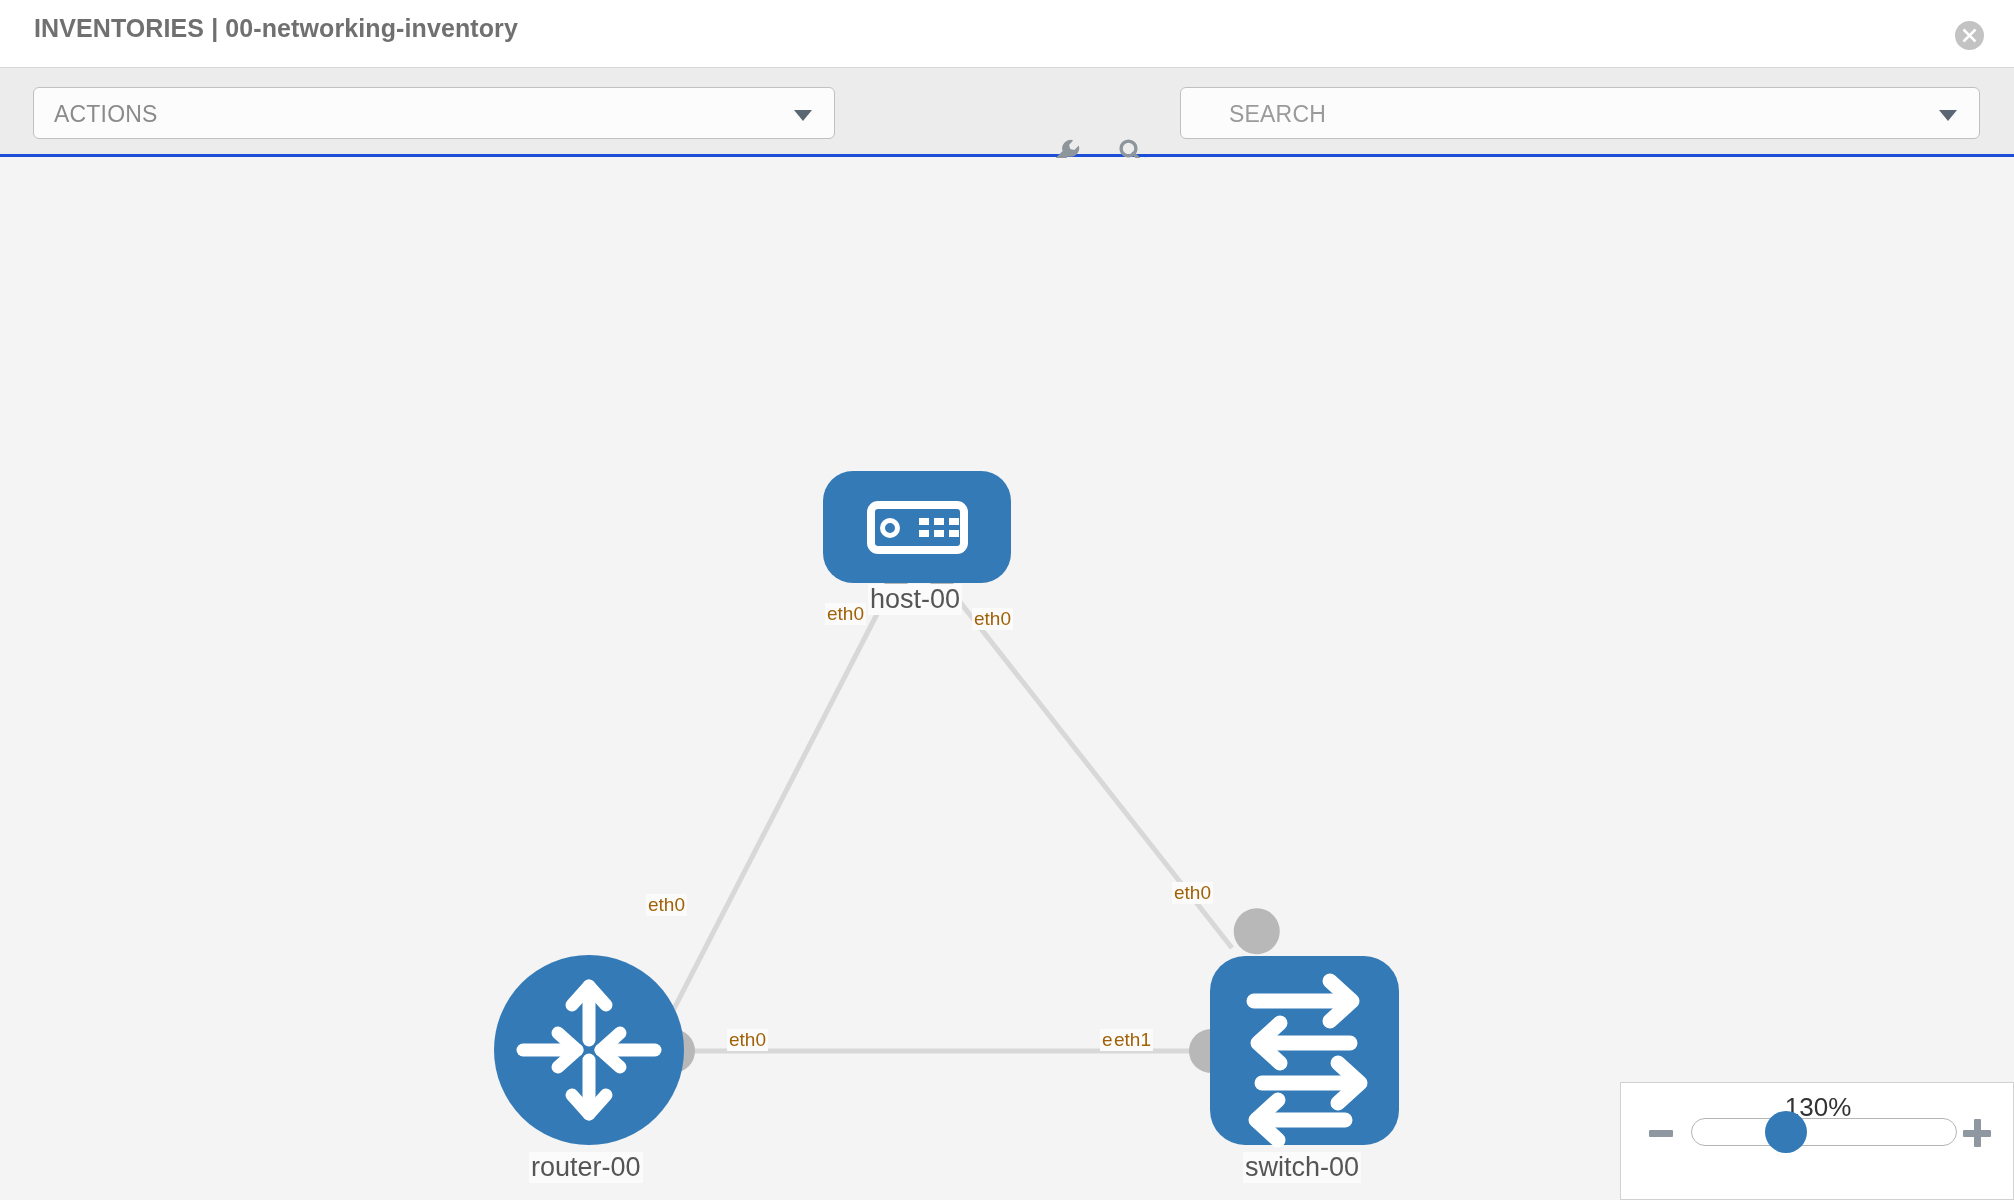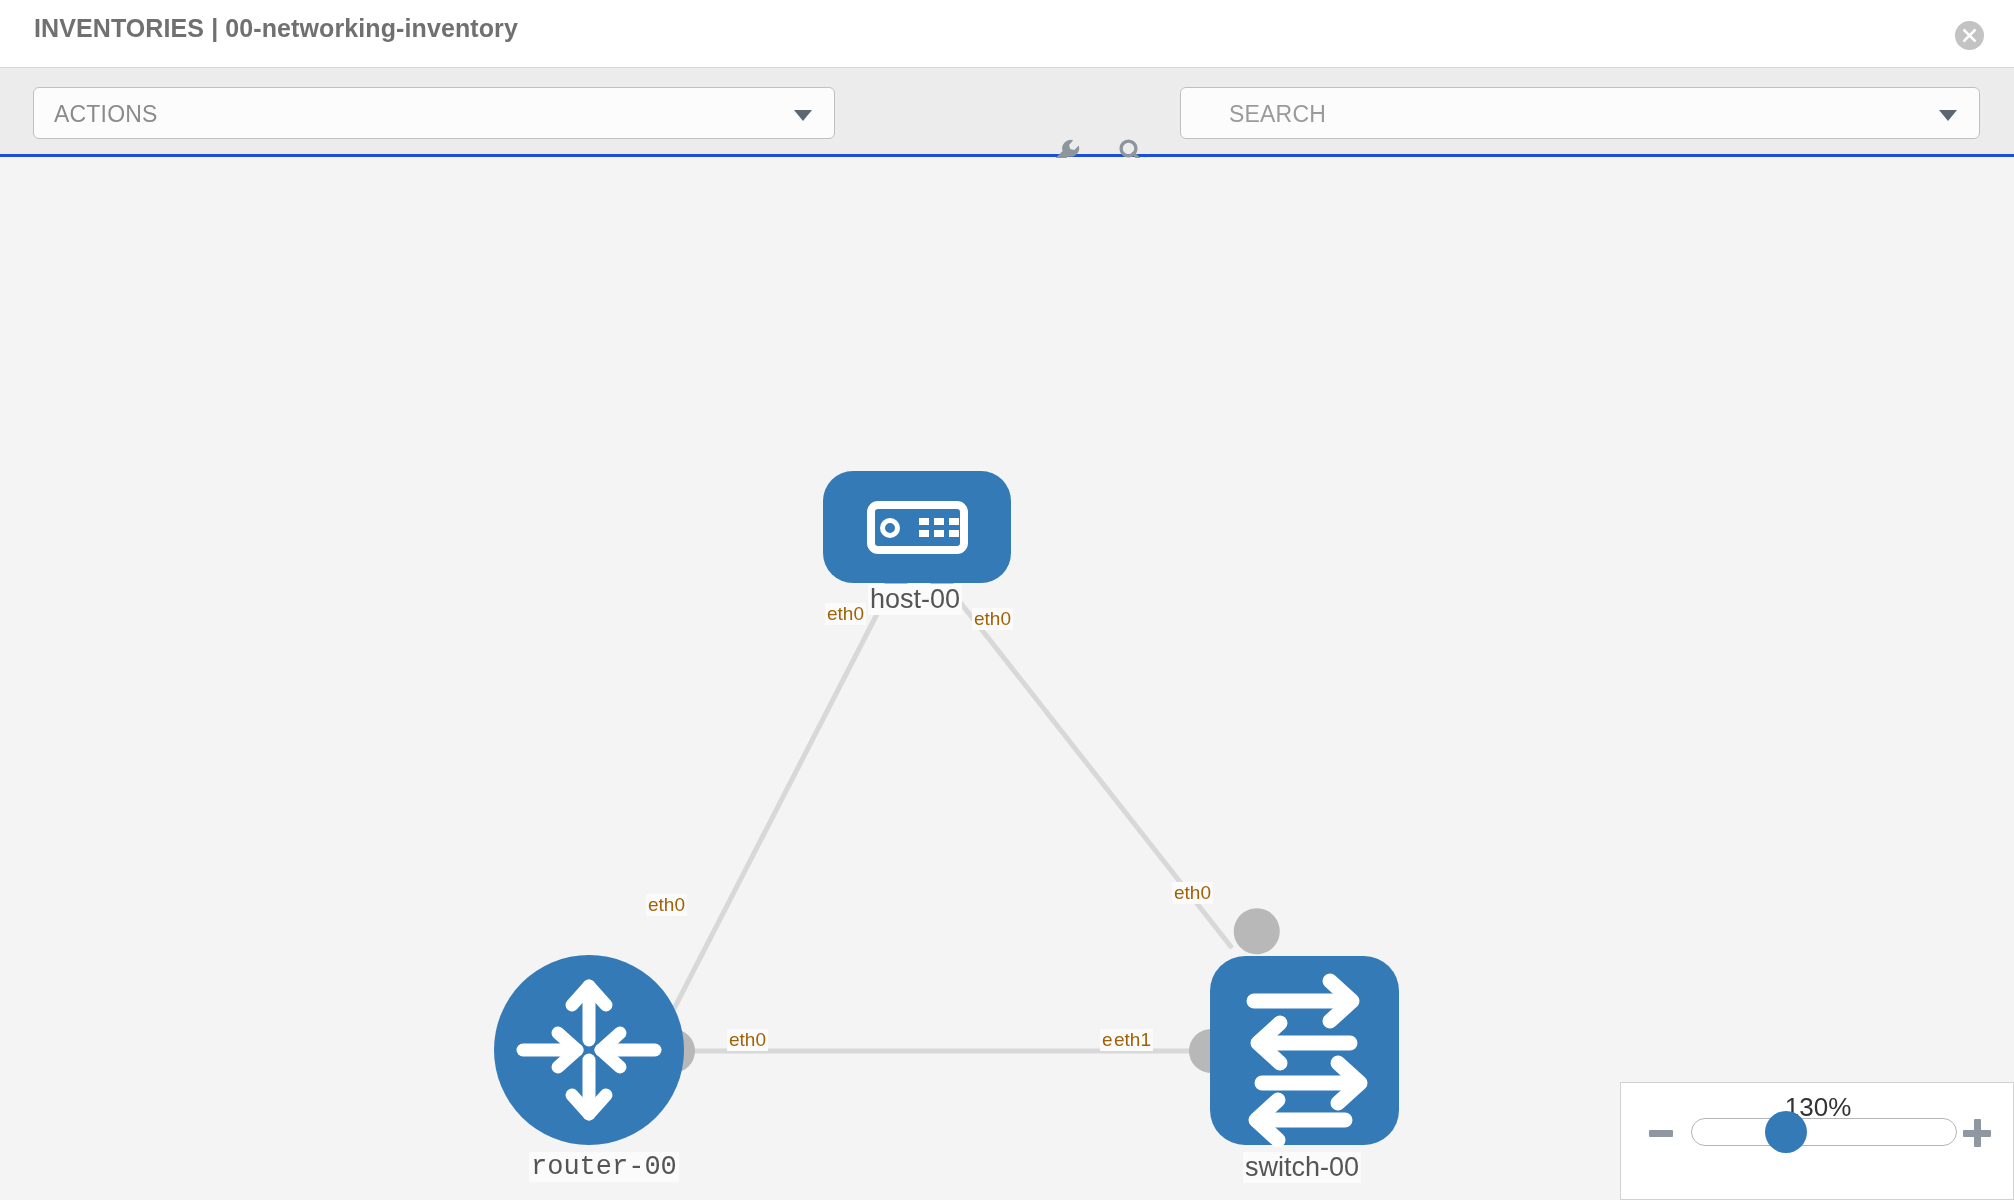--- a/index.html
+++ b/index.html
@@ -272,21 +272,21 @@
     <div class="edge-label" style="left:646px; top:736px;">eth0</div>
 
     <div class="edge-label" style="left:1172px; top:724px;">eth0</div>
 
     <div class="edge-label" style="left:727px; top:871px;">eth0</div>
 
     <div class="edge-label" style="left:1100px; top:871px;">eth0</div>
 
     <div class="edge-label" style="left:1112px; top:871px;">eth1</div>
 
-    <div class="node-label" style="left:529px; top:994px;font-family:Liberation Mono, monospace;">router-00</div>
+    <div class="node-label" style="left:529px; top:994px;">router-00</div>
 
     <div class="node-label" style="left:1243px; top:994px;">switch-00</div>
 
     <div class="zoom-panel" style="left:1620px; top:924px;">
       <div class="zoom-level">130%</div>
       <div class="zoom-minus"></div>
       <div class="zoom-track"></div>
       <div class="zoom-thumb"></div>
       <div class="zoom-plus"></div>
     </div>

